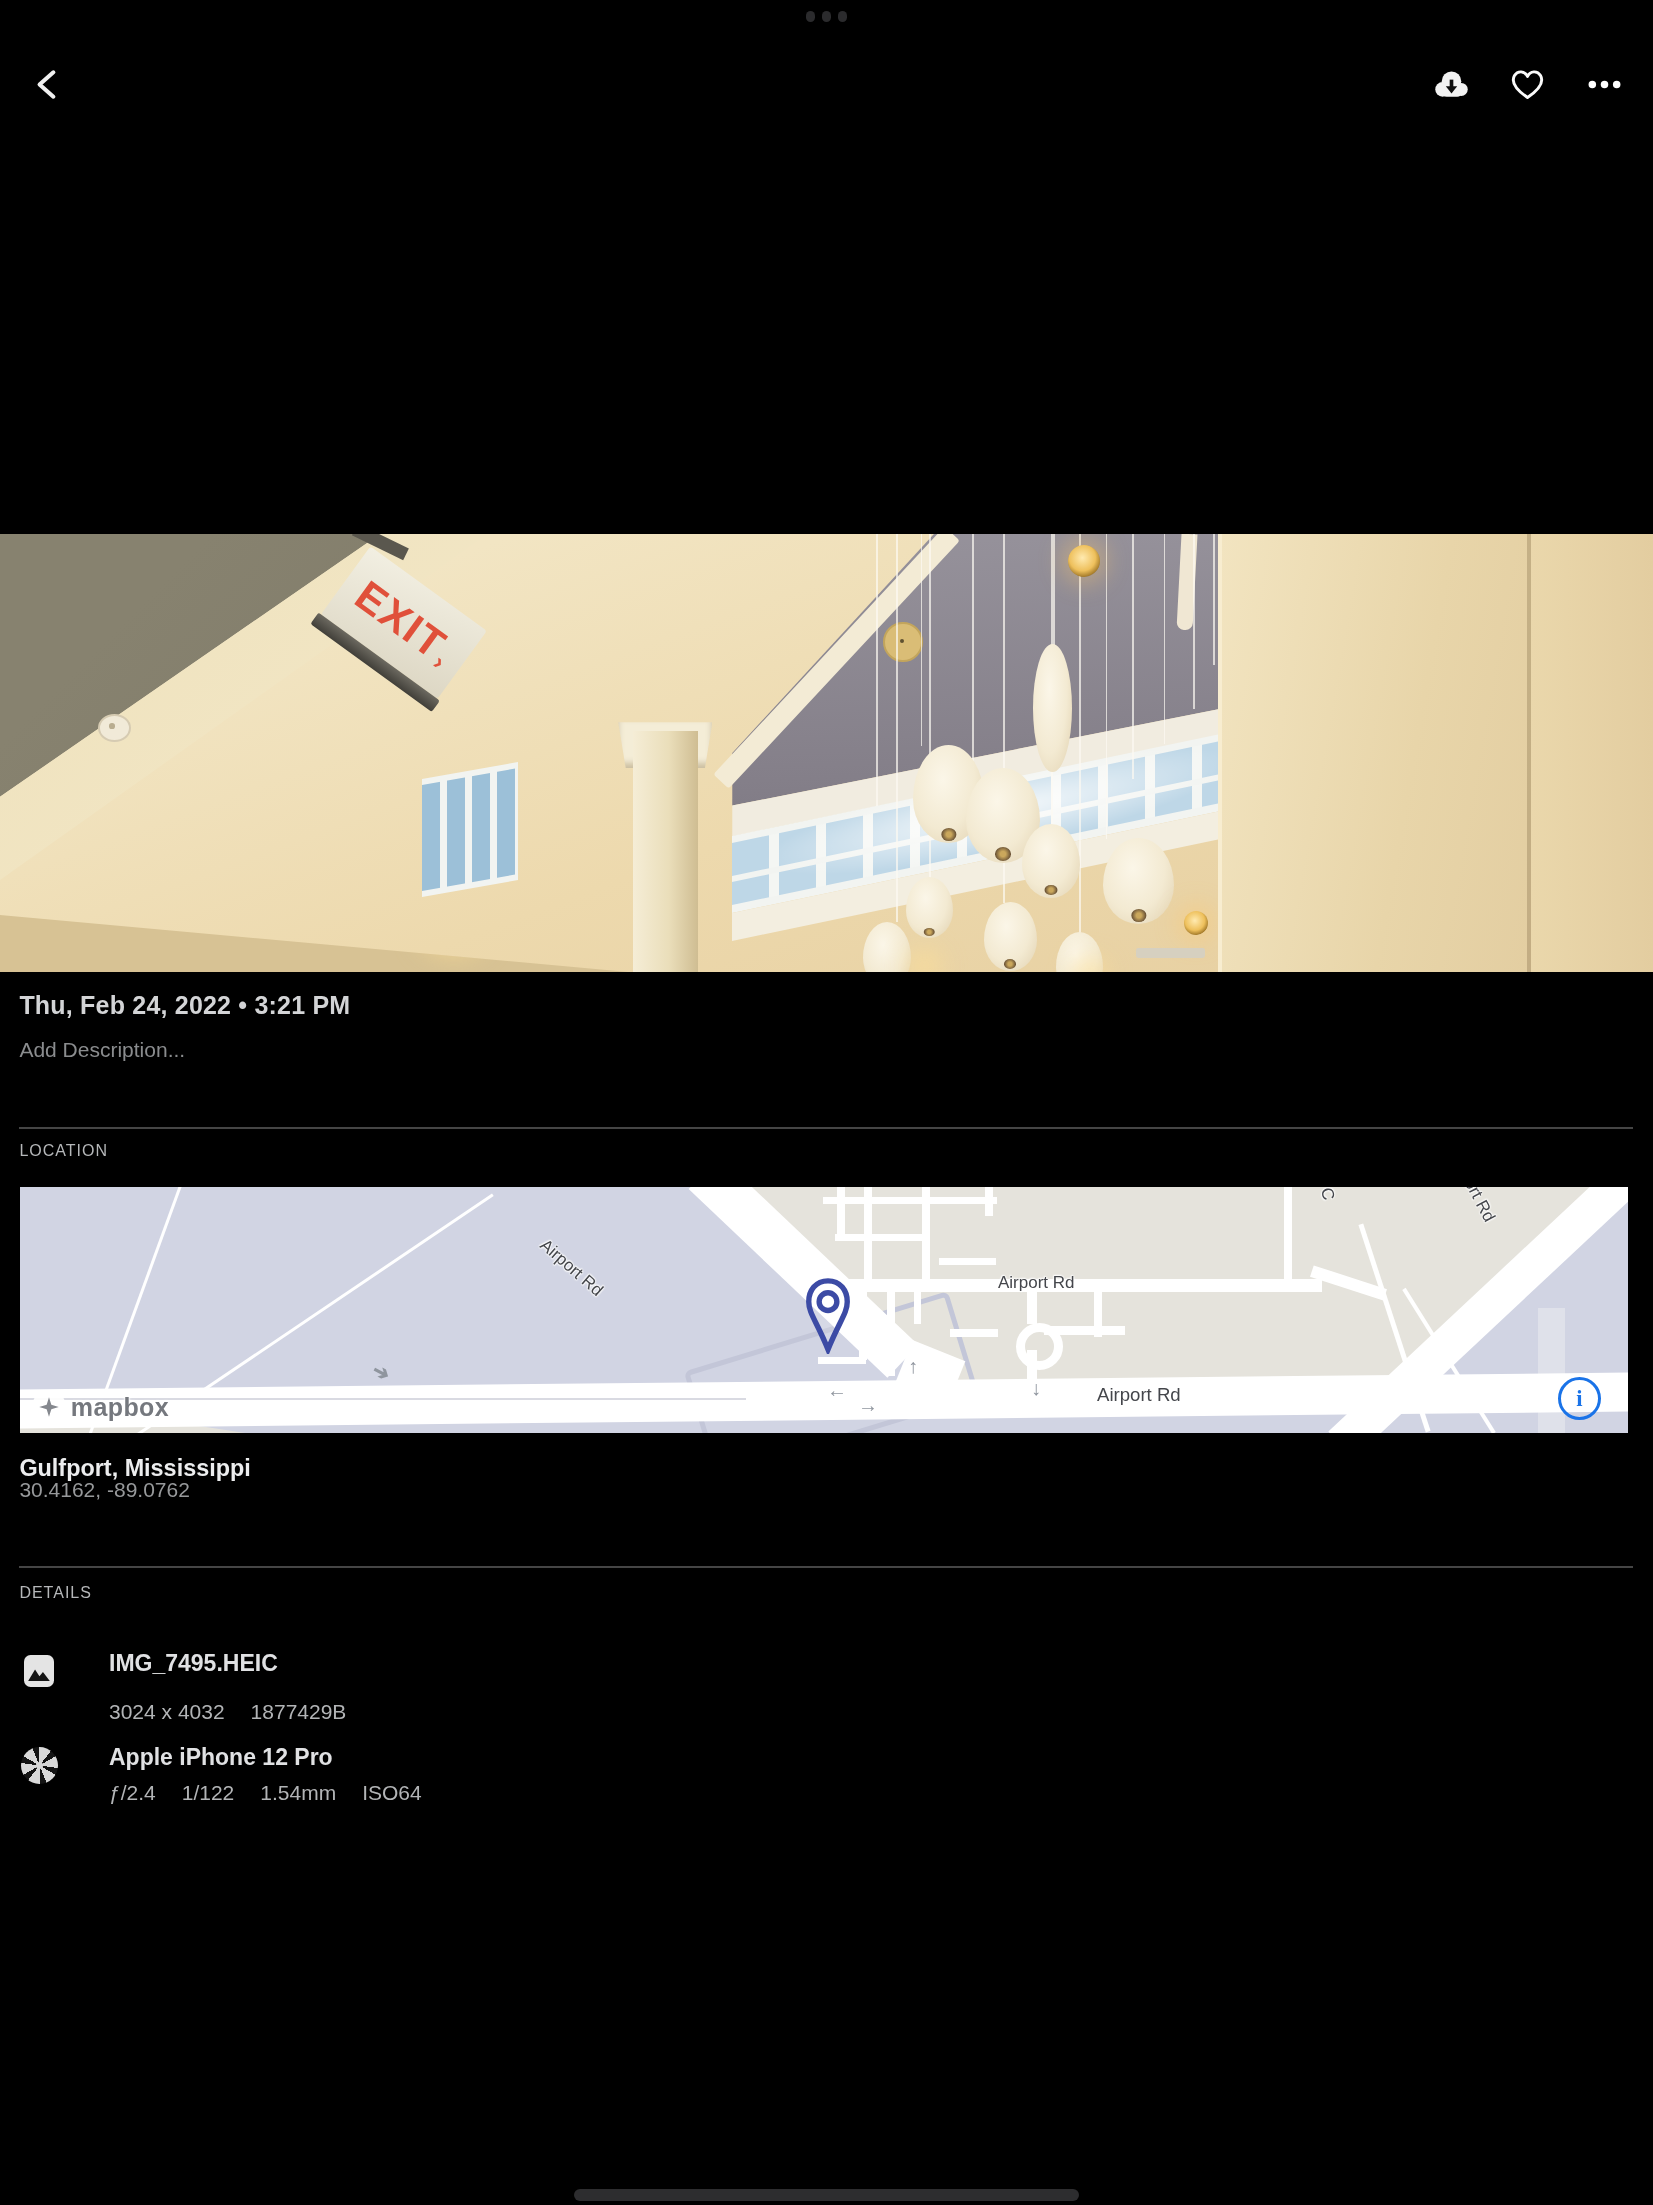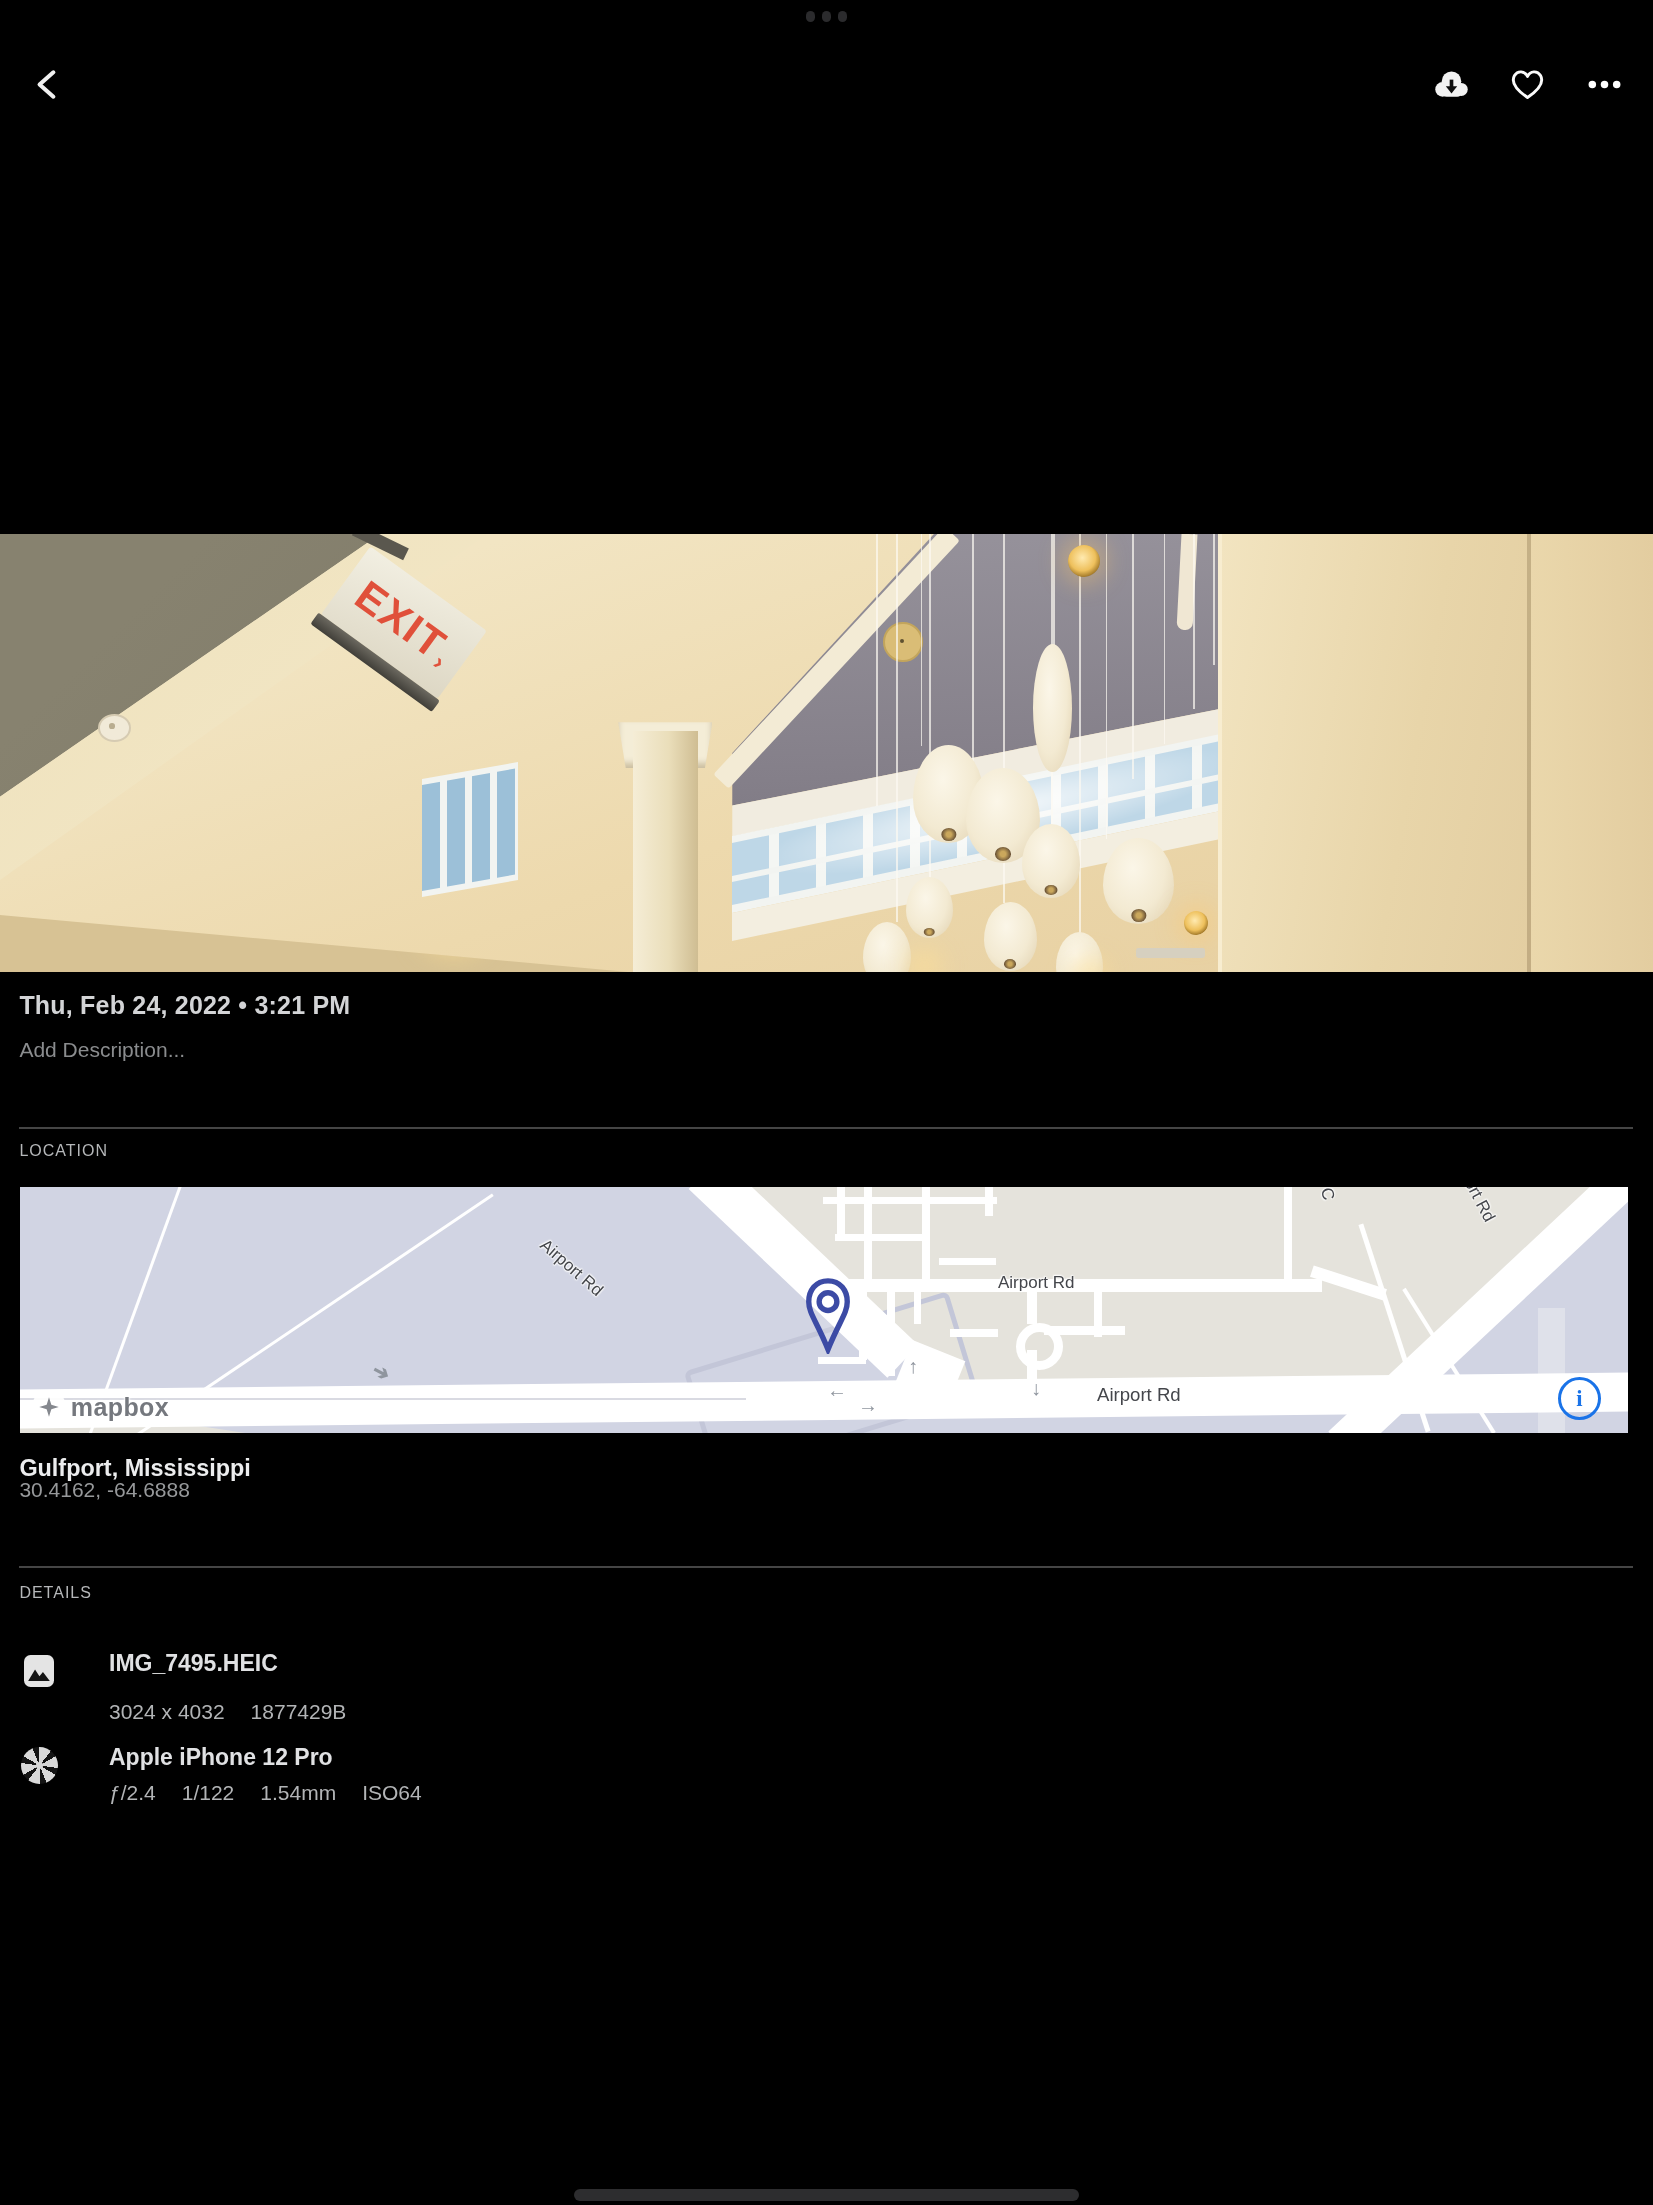--- a/index.html
+++ b/index.html
@@ -309,21 +309,21 @@
           <div class="mstar"></div>
         </div>
       <div class="mtext">mapbox</div>
     </div>
     <div id="infobtn">
       <span>i</span>
     </div>
   </div>
 
   <div class="place">Gulfport, Mississippi</div>
-  <div class="coords">30.4162, -64.6888</div>
+  <div class="coords">30.4162, -89.0762</div>
 
   <div class="divider" style="top:1566px;"></div>
   <div class="seclabel" style="top:1584px;">DETAILS</div>
 
   <div id="fileicon">
       <div class="mtn"></div>
     </div>
   <div class="rowtitle" style="left:109px;top:1650px;">IMG_7495.HEIC</div>
   <div class="rowmeta" style="left:109px;top:1655px;margin-top:45px;">
     <span>3024 x 4032</span><span>1877429B</span>

